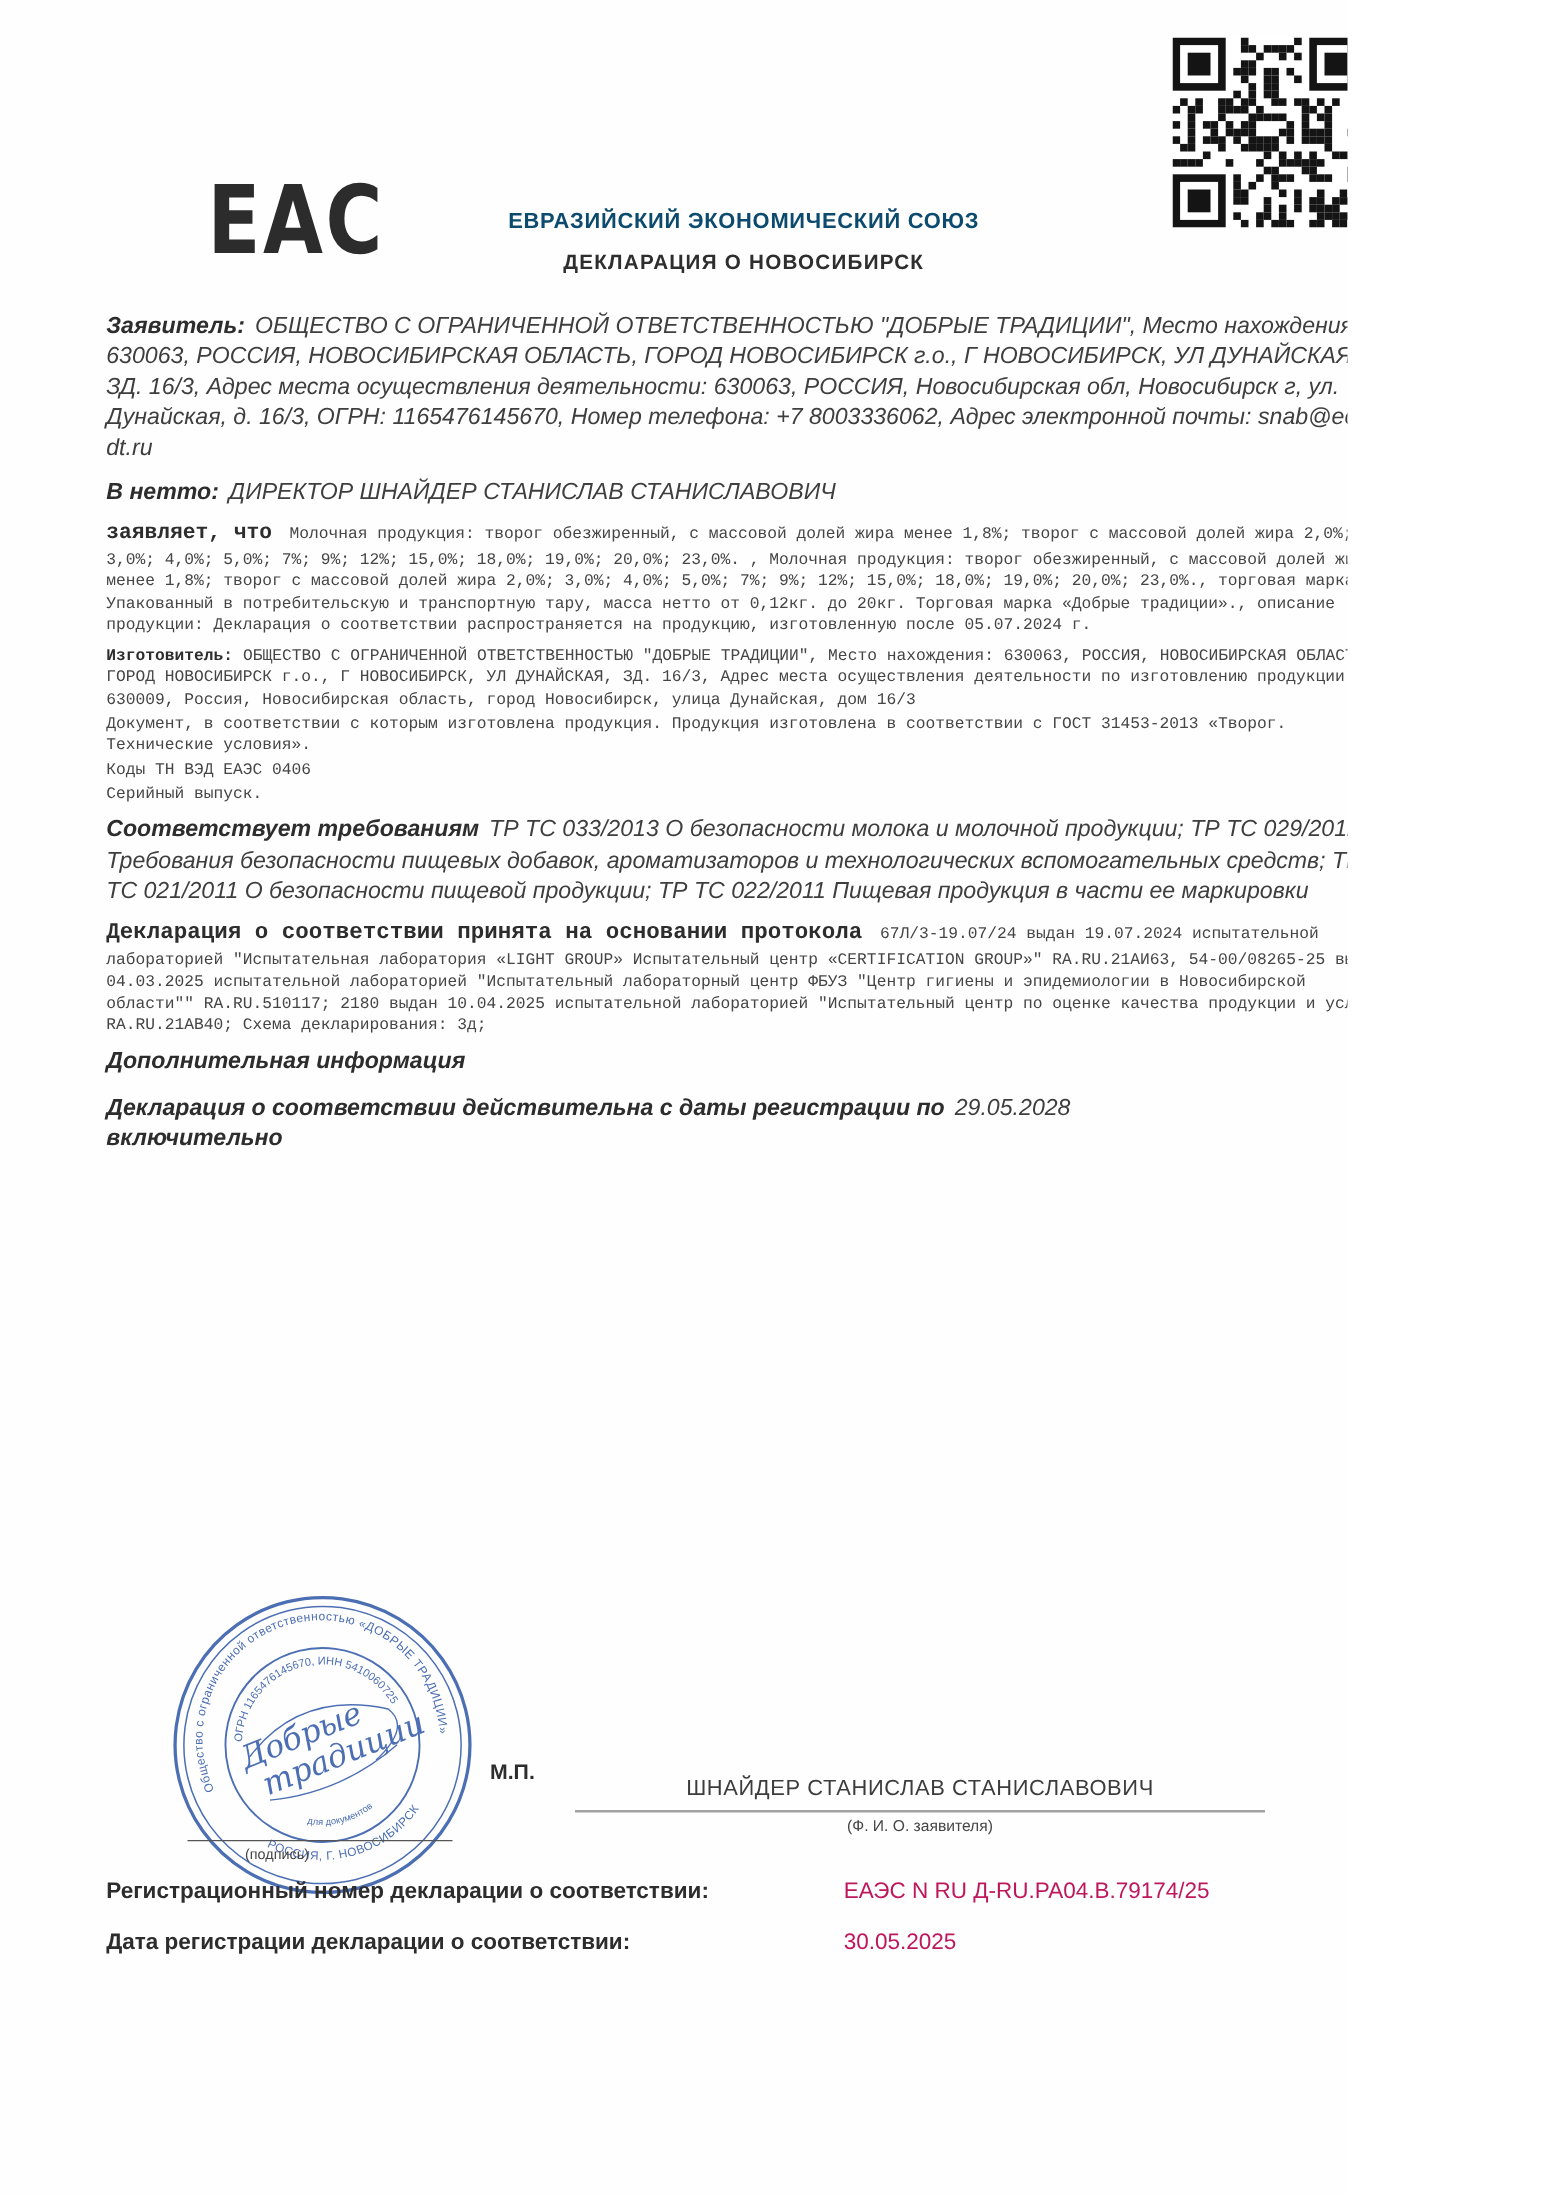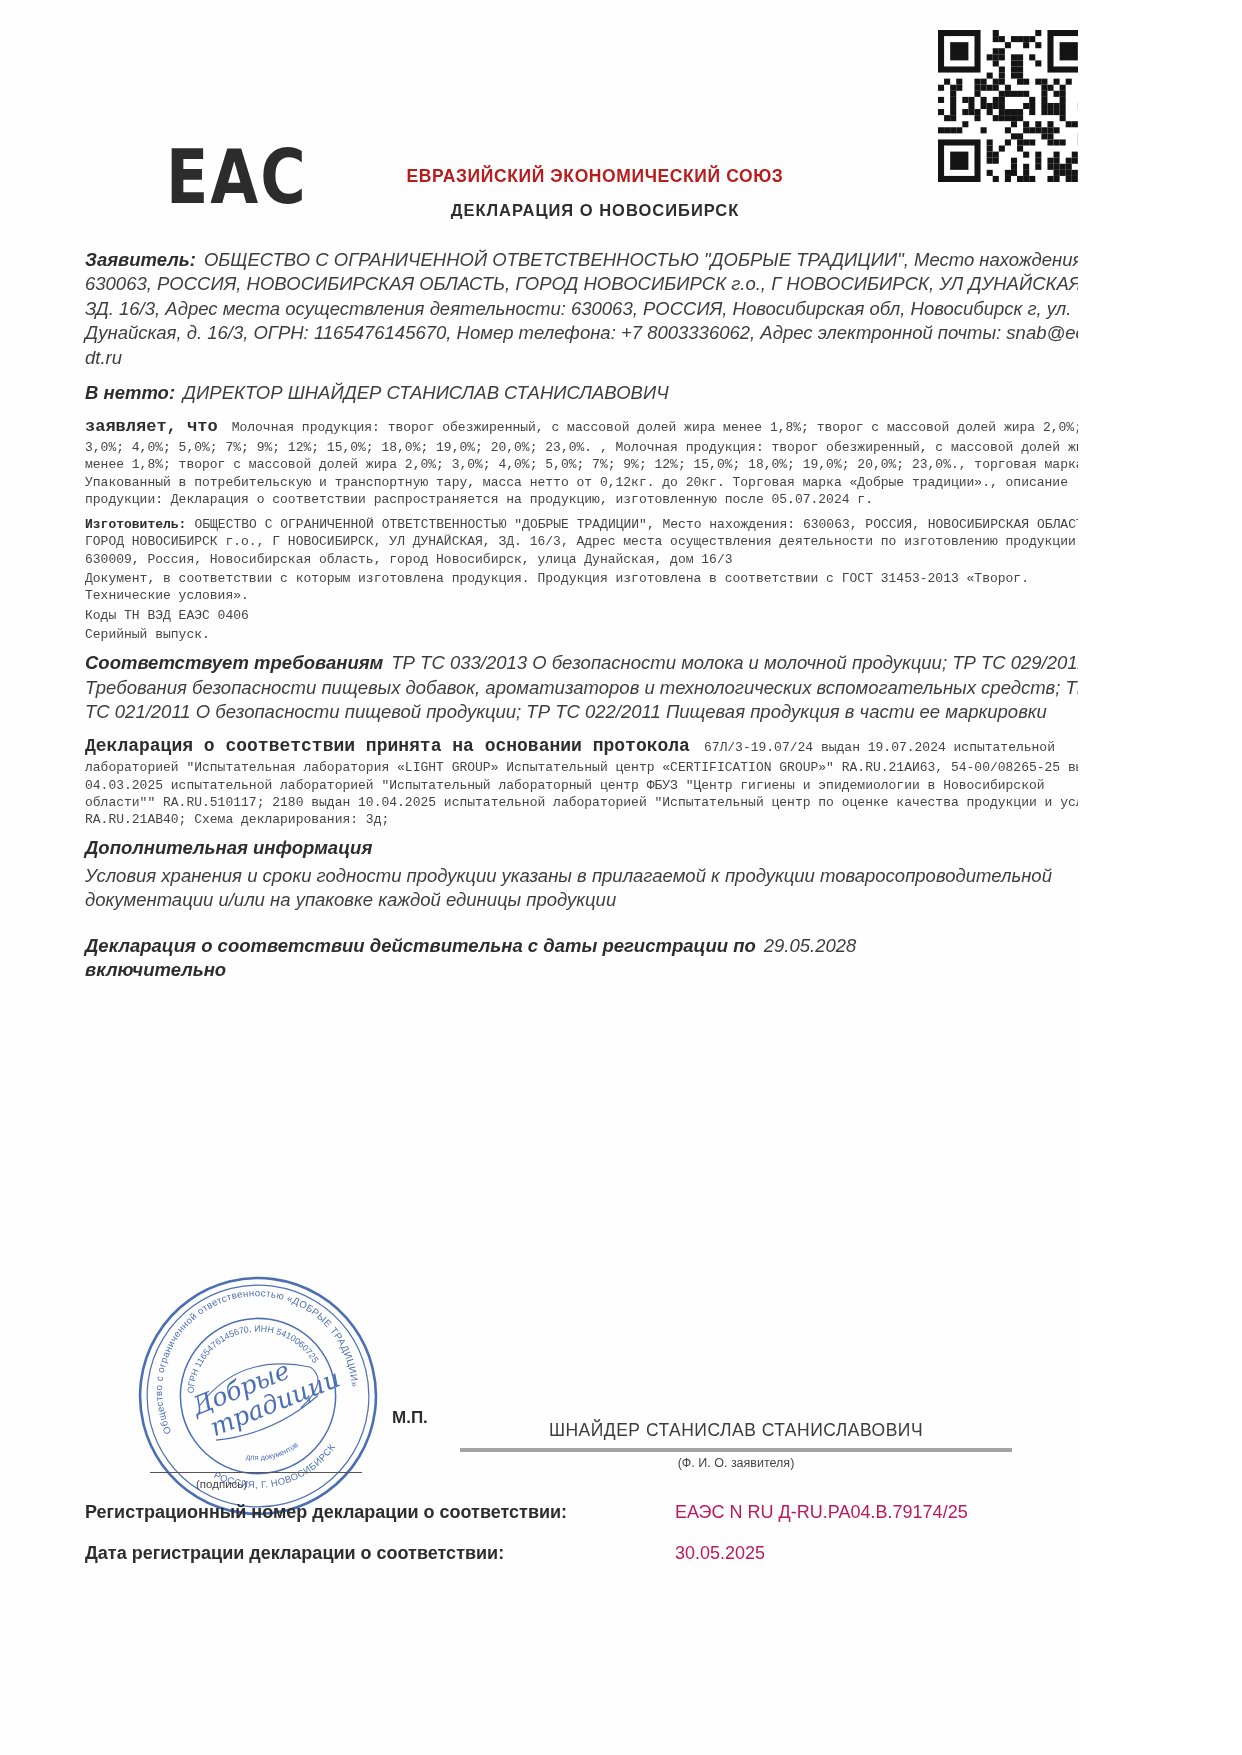--- a/index.html
+++ b/index.html
@@ -15,21 +15,21 @@
   
   .qr { position: absolute; left: 938px; top: 30px; width: 152px; height: 152px; }
   .eac {
     position: absolute; left: 166px; top: 132px;
     font-size: 62px; font-weight: 900; color: #2c2c2c;
     letter-spacing: 2px; transform: scaleY(1.22); transform-origin: top left;
     font-family: "DejaVu Sans", sans-serif;
   }
   .title1 {
     position: absolute; left: 85px; top: 166px; width: 1020px;
-    text-align: center; font-size: 17.5px; font-weight: bold; color: #b91c1c;
+    text-align: center; font-size: 17.5px; font-weight: bold; color: #0c4a6e;
     letter-spacing: 0.6px;
   }
   .title2 {
     position: absolute; left: 85px; top: 201px; width: 1020px;
     text-align: center; font-size: 16.5px; font-weight: bold; color: #2e2e2e;
     letter-spacing: 1px;
   }
   
   .content { position: absolute; left: 85px; top: 248px; width: 1022px; }
   .big   { font-size: 18.5px; line-height: 1.32; margin-bottom: 11px; color: #3e3e3e; font-style: italic; }
@@ -37,21 +37,21 @@
   .tight { margin-bottom: 2px; }
   b, strong { color: #2d2d2d; }
   .lbl { margin-right: 8px; }
   .biglbl { font-size: 17px; margin-right: 14px; }
   .head { margin-bottom: 3px; font-size: 18.5px; }
   .blockline { display: block; }
   .gap { height: 10px; }
   
   .mp { position: absolute; left: 392px; top: 1408px; font-size: 17px; font-weight: bold; color: #2d2d2d; }
   .sig-block { position: absolute; left: 460px; top: 1420px; width: 552px; text-align: center; }
-  .sig-name { font-size: 17.5px; letter-spacing: 0.5px; color: #3c3c3c; padding-bottom: 7px; border-bottom: 4px solid #a3a3a3; }
+  .sig-name { font-size: 17.5px; letter-spacing: 0.5px; color: #3c3c3c; padding-bottom: 7px; border-bottom: 2px solid #a3a3a3; }
   .sig-caption { font-size: 12.5px; margin-top: 4px; color: #454545; }
   .sign-line { position: absolute; left: 150px; top: 1472px; width: 212px; border-top: 1.5px solid #555; }
   .sign-caption { position: absolute; left: 196px; top: 1478px; font-size: 11.5px; color: #454545; }
   
   .f-label { position: absolute; left: 85px; font-size: 18px; font-weight: bold; color: #2d2d2d; }
   .f-value { position: absolute; left: 675px; font-size: 18px; color: #be185d; }
   .row1 { top: 1502px; }
   .row2 { top: 1543px; }
   
   .stamp {
@@ -300,21 +300,20 @@
 
     <p class="small tight">Документ, в соответствии с которым изготовлена продукция. Продукция изготовлена в соответствии с ГОСТ 31453-2013 «Творог. Технические условия».</p>
     <p class="small tight">Коды ТН ВЭД ЕАЭС  0406</p>
     <p class="small">Серийный выпуск.</p>
 
     <p class="big"><b class="lbl">Соответствует требованиям</b><span>ТР ТС 033/2013 О безопасности молока и молочной продукции; ТР ТС 029/2012 Требования безопасности пищевых добавок, ароматизаторов и технологических вспомогательных средств; ТР ТС 021/2011 О безопасности пищевой продукции; ТР ТС 022/2011 Пищевая продукция в части ее маркировки</span></p>
 
     <p class="small"><b class="biglbl" style="font-size:18px">Декларация о соответствии принята на основании протокола</b><span>67Л/3-19.07/24 выдан 19.07.2024 испытательной лабораторией "Испытательная лаборатория «LIGHT GROUP»  Испытательный центр «CERTIFICATION GROUP»" RA.RU.21АИ63, 54-00/08265-25 выдан 04.03.2025  испытательной лабораторией "Испытательный лабораторный центр  ФБУЗ "Центр гигиены и эпидемиологии в Новосибирской области"" RA.RU.510117; 2180 выдан 10.04.2025  испытательной лабораторией "Испытательный центр по оценке качества продукции и услуг" RA.RU.21АВ40; Схема декларирования: 3д;</span></p>
 
     <p class="big head"><b>Дополнительная информация</b></p>
-    <p class="big">Условия хранения и сроки годности продукции указаны в прилагаемой к продукции товаросопроводительной документации и/или на упаковке каждой единицы продукции</p>
 
     <div class="gap"></div>
 
     <p class="big"><b class="lbl">Декларация о соответствии действительна с даты регистрации по</b><span>29.05.2028</span><b class="blockline">включительно</b></p>
 
   </div>
 
   <div class="stamp">
     <svg viewBox="0 0 250 250" width="252" height="252">
       <g stroke="#3d63ae" fill="none">

